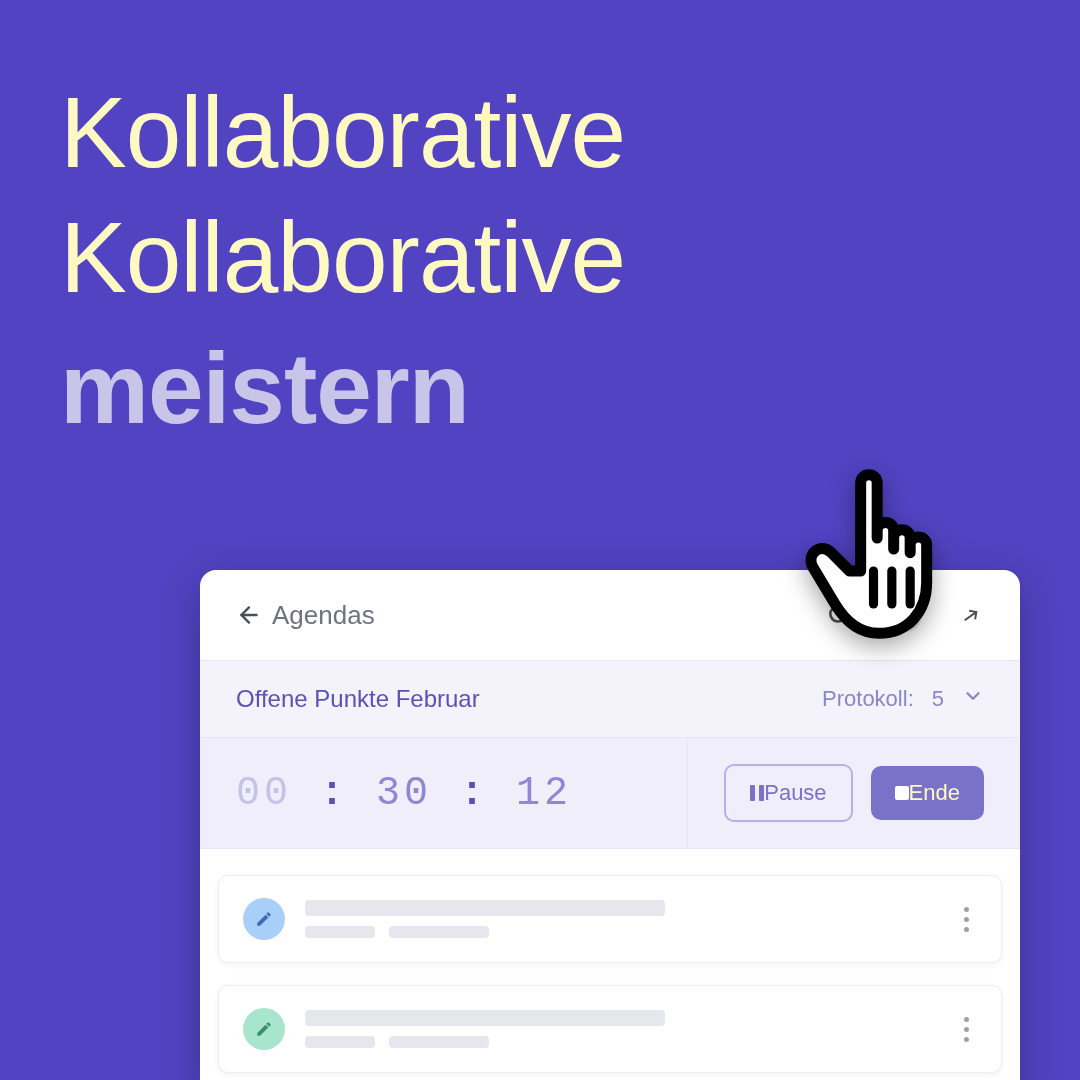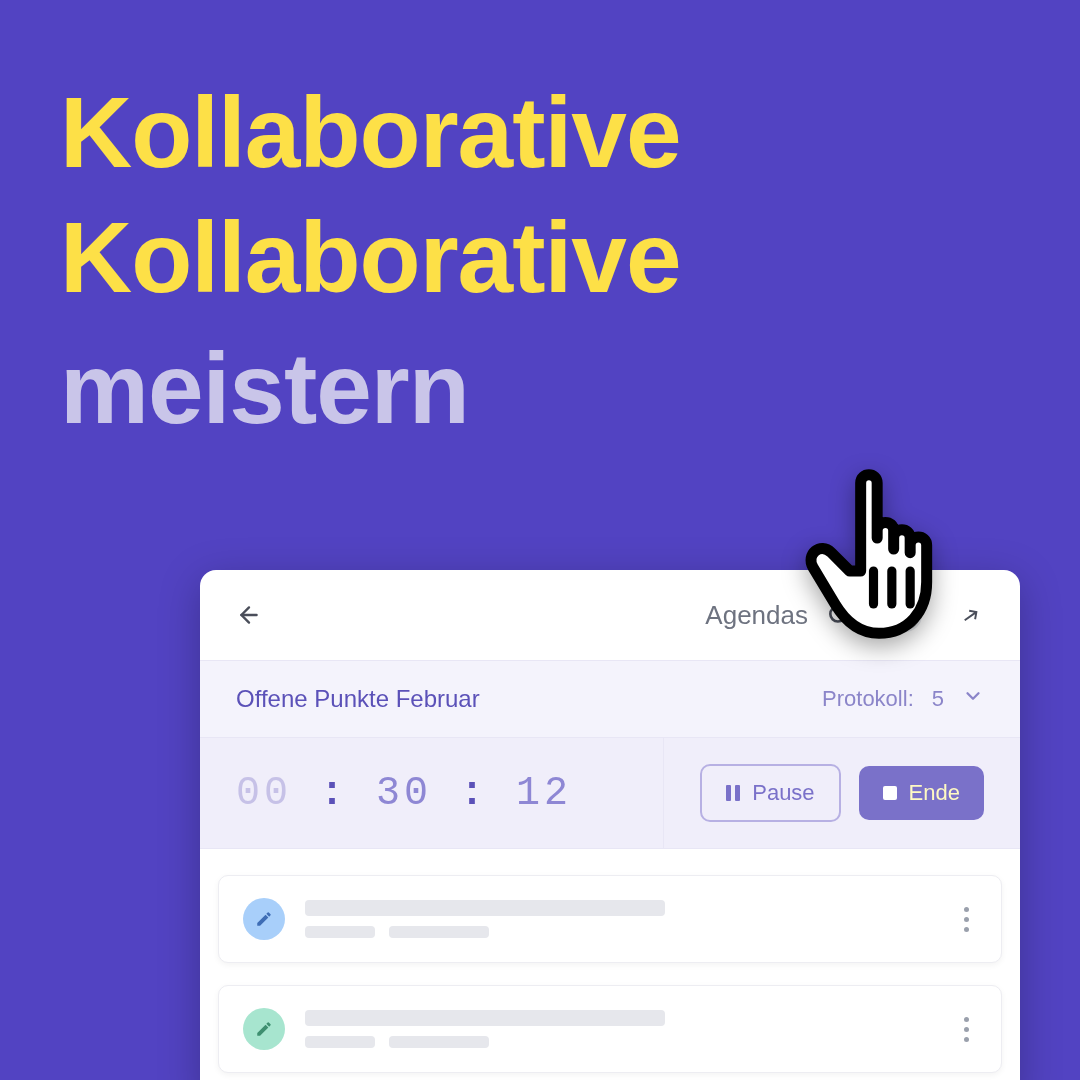--- a/index.html
+++ b/index.html
@@ -9,22 +9,22 @@
   background: #5243C2;
   font-family: -apple-system, BlinkMacSystemFont, 'Segoe UI', Helvetica, Arial, sans-serif;
   overflow: hidden;
   position: relative;
 }
 .headline {
   padding: 70px 60px 0 60px;
 }
 .headline-line {
   font-size: 100px;
-  font-weight: 700;
-  color: #fde047;
+  font-weight: 400;
+  color: #fef9c3;
   line-height: 1.25;
   letter-spacing: -1px;
 }
 .headline-line.faded {
   color: #C9C5E9;
   font-weight: 600;
   margin-top: 6px;
 }
 .card {
   position: absolute;
@@ -32,22 +32,21 @@
   top: 570px;
   width: 820px;
   background: #fff;
   border-radius: 16px 16px 0 0;
   box-shadow: 0 10px 40px rgba(0,0,0,0.25);
 }
 .card-header {
   display: flex;
   align-items: center;
   padding: 28px 36px;
-  gap: 18px;
-  text-align: right;
+  gap: 10px;
 }
 .back-arrow {
   color: #6E7380;
   font-size: 28px;
   line-height: 1;
 }
 .breadcrumb {
   color: #6E7380;
   font-size: 26px;
   font-weight: 500;
@@ -111,21 +110,20 @@
 .timer-actions {
   display: flex;
   align-items: center;
   gap: 18px;
   padding: 26px 36px;
   border-left: 1px solid #E8E6F5;
 }
 .btn {
   display: inline-flex;
   align-items: center;
-  gap: 12px;
   padding: 14px 24px;
   border-radius: 10px;
   font-size: 22px;
   font-weight: 500;
   border: none;
   cursor: pointer;
 }
 .btn-outline {
   background: transparent;
   border: 2px solid #B7B0E3;

